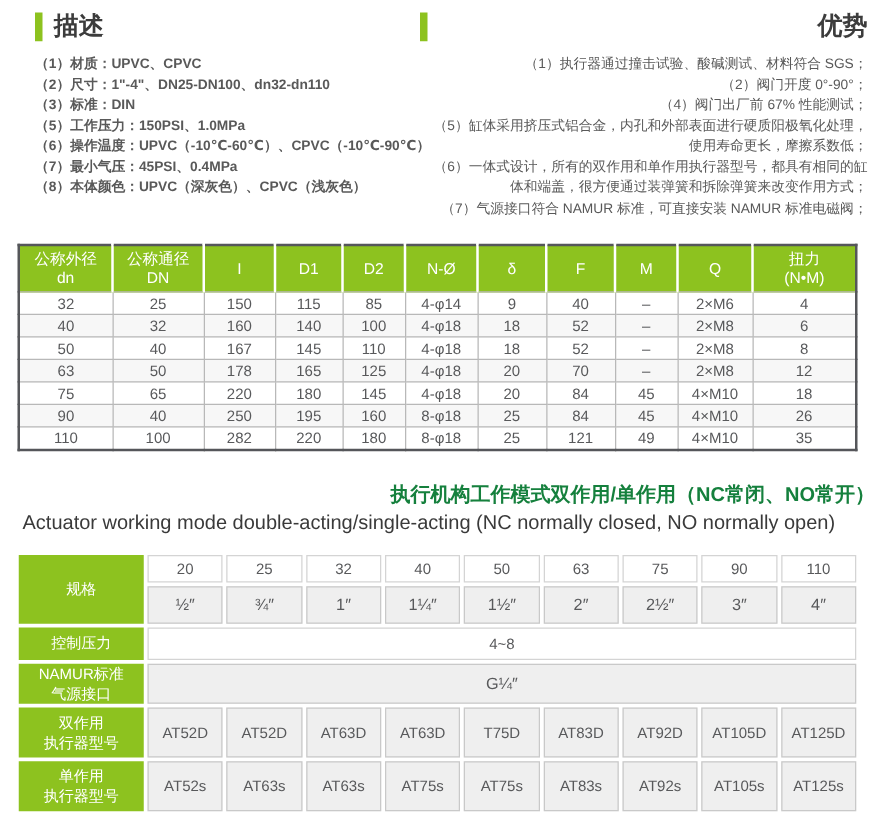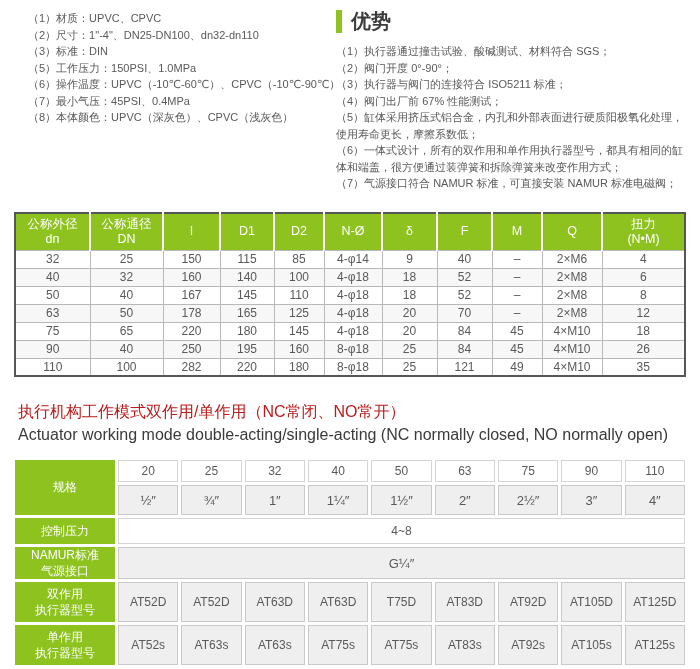--- a/index.html
+++ b/index.html
@@ -6,47 +6,47 @@
   * { box-sizing:border-box; }
   html,body { margin:0; padding:0; }
   body {
     width:700px; height:669px; overflow:hidden; background:#fff;
     font-family:"Liberation Sans","DejaVu Sans",sans-serif; color:var(--ink);
   }
 
   
   .top { display:flex; padding:10px 4px 0 28px; }
   .col-left  { width:306px; flex-shrink:0; }
-  .col-right { width:358px; margin-left:2px; }
+  .col-right { width:358px; margin-left:2px;text-align:right; }
   .sec-title {
     font-size:20px; font-weight:700; color:var(--dark);
     border-left:6px solid var(--green); padding-left:9px;
     line-height:1.15; margin-bottom:10px;
   }
   .list { font-size:11px; color:#595959; line-height:1.5; }
-  .col-left .li { white-space:nowrap; }
+  .col-left .li { white-space:nowrap;font-weight:bold; }
   .col-right .li { margin-bottom:0; }
 
   
   .t1 {
     border-collapse:collapse; table-layout:fixed; width:670px;
     margin:20px auto 0; border:2px solid #55565a;
     font-size:12px; color:var(--ink); text-align:center;
   }
   .t1 th {
     background:var(--green); color:#fff; font-weight:400;
     padding:3px 0; border-right:2px solid #fff; font-size:12.5px; line-height:1.2;
   }
   .t1 th:last-child { border-right:none;margin-left:46px; }
   .t1 td { border:1px solid #b8b8b8; height:18px; padding:0; }
   .t1 tbody tr:nth-child(even) td { background:#f7f7f7; }
 
   
   .sec2 { margin:25px 0 0 18px; }
-  .sec2 .zh { font-size:16px; font-weight:400; color:#b91c1c; }
+  .sec2 .zh { font-size:16px; font-weight:700; color:#15803d;text-align:right; }
   .sec2 .en { font-size:16px; color:#3a3a3a; margin-top:3px; }
 
   
   .t2 {
     border-collapse:separate; border-spacing:3px; table-layout:fixed;
     width:676px; margin:13px auto 0; font-size:12px; color:var(--ink);
     text-align:center;
   }
   .t2 td { padding:0; }
   .t2 .g { background:var(--green); color:#fff; font-size:12px; line-height:1.35; }
@@ -56,36 +56,36 @@
   .t2 .rowinch { height:30px; font-size:13px; }
   .t2 .rowpres { height:26px; }
   .t2 .rownam  { height:30px; }
   .t2 .rowmod  { height:40px; }
 </style>
 </head>
 <body>
 
 <div class="top">
   <div class="col-left">
+    <div class="sec-title">描述</div>
     <div class="list" id="desc-list">
         <div class="li">（1）材质：UPVC、CPVC</div>
         <div class="li">（2）尺寸：1"-4"、DN25-DN100、dn32-dn110</div>
         <div class="li">（3）标准：DIN</div>
         <div class="li">（5）工作压力：150PSI、1.0MPa</div>
         <div class="li">（6）操作温度：UPVC（-10℃-60℃）、CPVC（-10℃-90℃）</div>
         <div class="li">（7）最小气压：45PSI、0.4MPa</div>
         <div class="li">（8）本体颜色：UPVC（深灰色）、CPVC（浅灰色）</div>
       </div>
   </div>
   <div class="col-right">
     <div class="sec-title">优势</div>
     <div class="list" id="adv-list">
         <div class="li">（1）执行器通过撞击试验、酸碱测试、材料符合 SGS；</div>
         <div class="li">（2）阀门开度 0°-90°；</div>
-        <div class="li">（3）执行器与阀门的连接符合 ISO5211 标准；</div>
         <div class="li">（4）阀门出厂前 67% 性能测试；</div>
         <div class="li">（5）缸体采用挤压式铝合金，内孔和外部表面进行硬质阳极氧化处理，使用寿命更长，摩擦系数低；</div>
         <div class="li">（6）一体式设计，所有的双作用和单作用执行器型号，都具有相同的缸体和端盖，很方便通过装弹簧和拆除弹簧来改变作用方式；</div>
         <div class="li">（7）气源接口符合 NAMUR 标准，可直接安装 NAMUR 标准电磁阀；</div>
       </div>
   </div>
 </div>
 
 <table class="t1">
   <colgroup>

